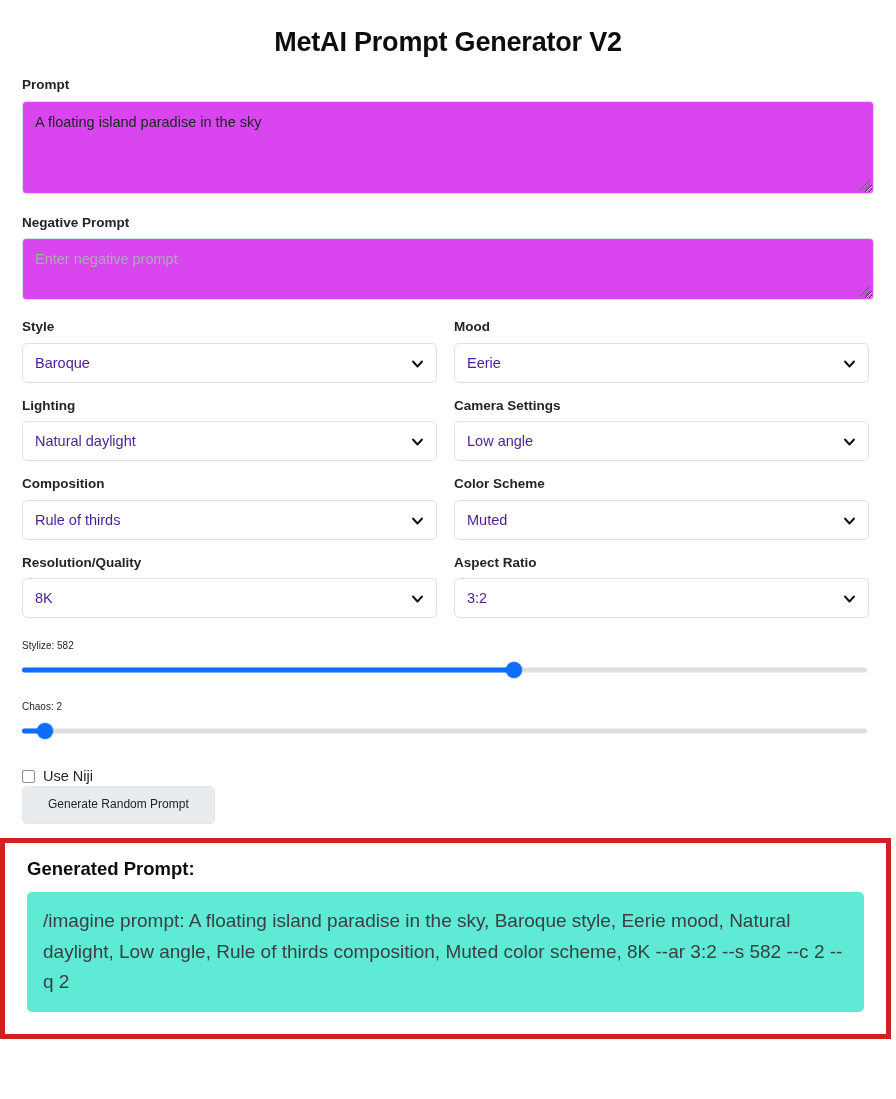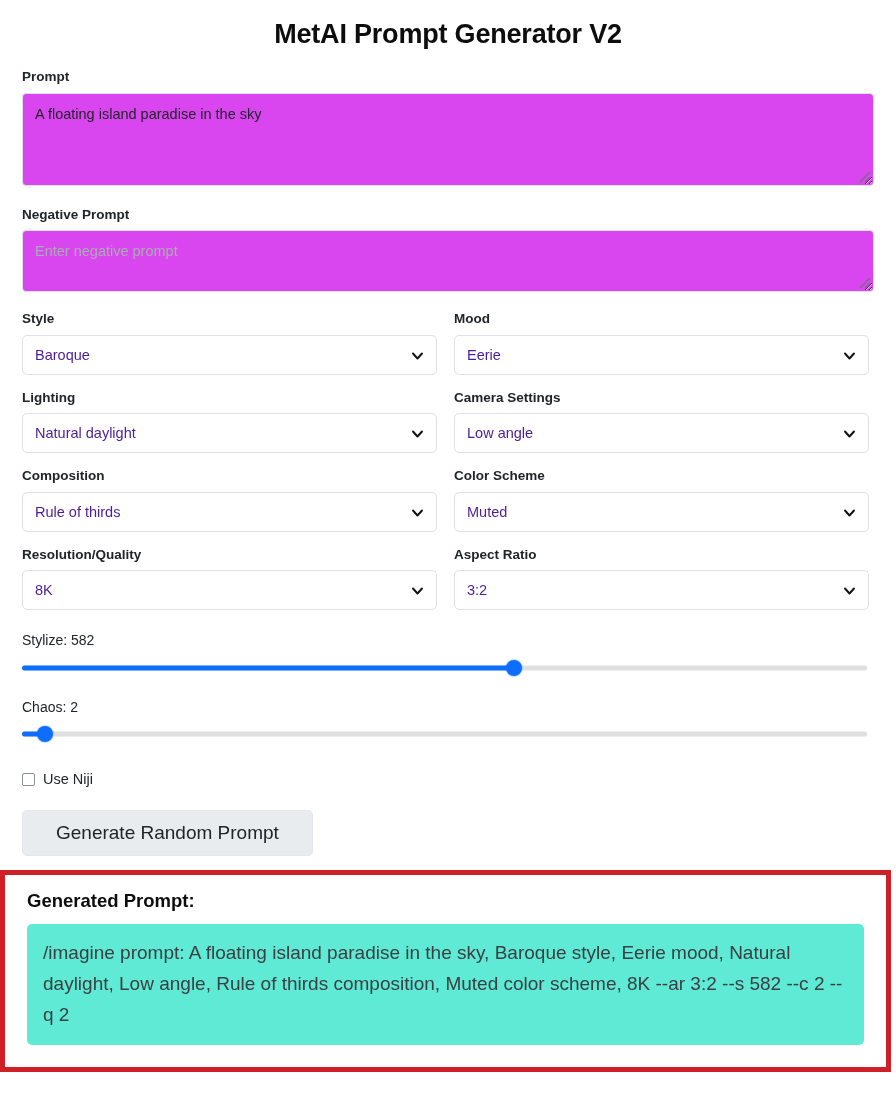--- a/index.html
+++ b/index.html
@@ -19,21 +19,21 @@
   .page {
     width: 896px;
     position: relative;
   }
   .app-title {
     text-align: center;
     font-size: 27px;
     font-weight: 700;
     letter-spacing: -0.2px;
     color: #0d0d0d;
-    margin: 0;
+    margin: 8px;
     padding: 17px 0 0 0;
     line-height: 1.3;
   }
   .content {
     padding: 0 22px;
   }
   .field-block {
     margin-top: 16px;
   }
   .field-label {
@@ -107,21 +107,21 @@
     transform: translateY(-50%);
     width: 13px;
     height: 13px;
     pointer-events: none;
   }
 
   .slider-block {
     margin-top: 21px;
   }
   .slider-label {
-    font-size: 14px;
+    font-size: 10px;
     font-weight: 400;
     color: #212529;
     margin-bottom: 9px;
     display: block;
     line-height: 1.3;
   }
   .slider-track-wrap {
     position: relative;
     width: 845px;
     height: 18px;
@@ -175,29 +175,28 @@
     flex: 0 0 auto;
   }
   .check-label {
     font-size: 14.5px;
     color: #212529;
     cursor: pointer;
     line-height: 1.3;
   }
 
   .gen-btn {
-    margin-top: 21px;
     display: inline-block;
     background: #e9ecef;
     border: 1px solid #e3e6ea;
     border-radius: 5px;
     font-family: "Liberation Sans", sans-serif;
-    font-size: 19px;
-    color: #212529;
-    padding: 10px 33px;
+    font-size: 12px;
+    color: #212529;
+    padding: 10px 25px;
     cursor: pointer;
     line-height: 1.3;
   }
 
   .result-outline {
     margin-top: 14px;
     border: 5px solid #cf2027;
     background: #ffffff;
     padding: 14px 22px 22px 22px;
     margin-left: 0px;

